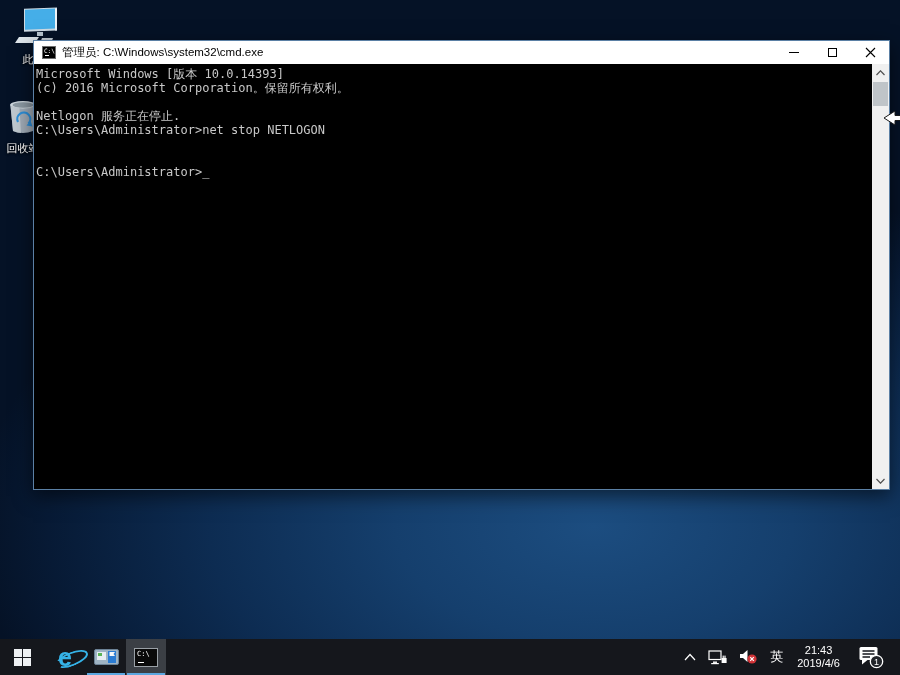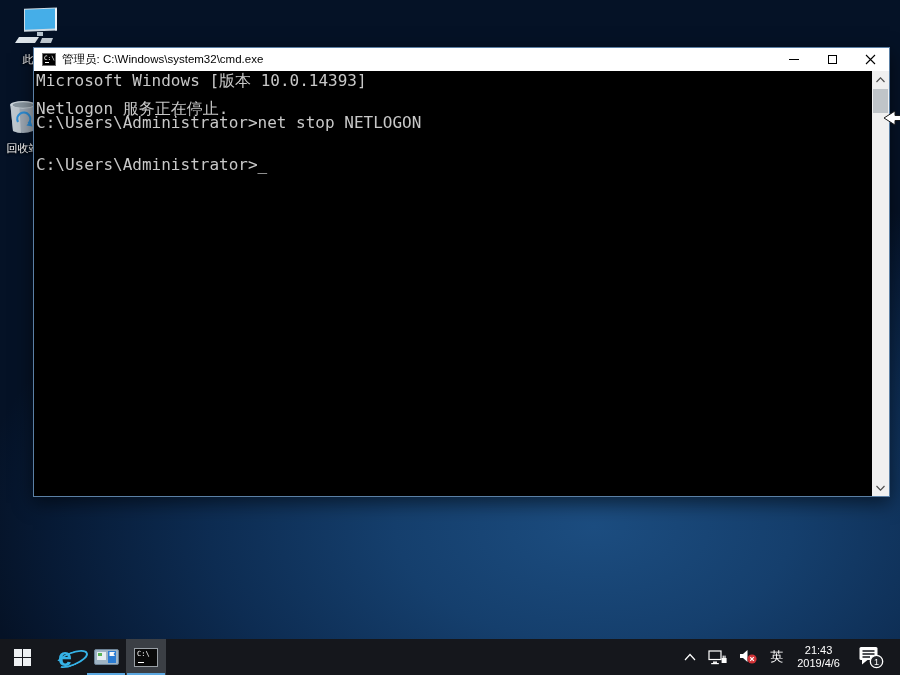--- a/index.html
+++ b/index.html
@@ -10,21 +10,21 @@
       radial-gradient(ellipse 620px 360px at 66% 78%, #1c4d80 0%, #153f6d 32%, #0d2c52 62%, #071a35 88%, #051226 100%);
   }
   
   .desk-icon{position:absolute;display:flex;flex-direction:column;align-items:center;z-index:1;}
   .desk-icon .lbl{
     margin-top:2px;font-size:11px;color:#fff;text-align:center;line-height:12px;
     text-shadow:0 1px 2px rgba(0,0,0,.95),0 0 3px rgba(0,0,0,.8);white-space:nowrap;
   }
   
   #cmd-window{
-    position:absolute;left:33px;top:47px;width:857px;height:450px;z-index:5;
+    position:absolute;left:33px;top:40px;width:857px;height:450px;z-index:5;
     border:1px solid #5b80a5;box-sizing:border-box;background:#000;
     box-shadow:0 6px 18px rgba(0,0,0,.55);
   }
   #titlebar{
     height:23px;background:#ffffff;display:flex;align-items:center;
     font-size:11.5px;color:#000;user-select:none;
   }
   #titlebar .t-icon{margin:0 6px 0 8px;width:14px;height:13px;background:#000;border:1px solid #6e6e6e;
     box-sizing:border-box;position:relative;flex:0 0 auto;}
   #titlebar .t-icon .ci{position:absolute;left:1px;top:0px;color:#fff;font-size:6px;line-height:7px;font-family:"DejaVu Sans Mono",monospace;}
@@ -32,21 +32,21 @@
   #titlebar .title-text{flex:1 1 auto;white-space:nowrap;overflow:hidden;}
   .cap-btn{width:38px;height:23px;display:flex;align-items:center;justify-content:center;flex:0 0 auto;}
   
   #console-body{position:relative;width:100%;height:425px;background:#000;}
   #console-text{
     position:absolute;left:0;top:0;right:17px;bottom:0;
     padding:3px 0 0 2px;overflow:hidden;cursor:text;
   }
   .console-line{
     height:14px;line-height:14px;font-family:"DejaVu Sans Mono","Liberation Mono",monospace;
-    font-size:16px;color:#c8c8c8;white-space:pre;
+    font-size:12px;color:#c8c8c8;white-space:pre;
   }
   .cursor-block{color:#d8d8d8;}
   
   #v-scrollbar{position:absolute;right:0;top:0;width:17px;height:100%;background:#f0f0f0;}
   .sb-arrow{position:absolute;left:0;width:17px;height:17px;display:flex;align-items:center;justify-content:center;}
   .sb-up{top:0;} .sb-down{bottom:0;}
   #sb-thumb{position:absolute;left:1px;top:18px;width:15px;height:24px;background:#bfc4c8;}
   
   #taskbar{
     position:absolute;left:0;bottom:0;width:900px;height:36px;background:#15171c;z-index:10;
@@ -122,20 +122,21 @@
       <span class="cap-btn">
         <svg width="11" height="11" viewBox="0 0 11 11">
           <path d="M1 1 L10 10 M10 1 L1 10" stroke="#000" stroke-width="1.1"></path>
         </svg>
       </span>
     </div>
 
     <div id="console-body">
       <div id="console-text">
         <div class="console-line">Microsoft Windows [版本 10.0.14393]</div>
+        <div class="console-line">(c) 2016 Microsoft Corporation。保留所有权利。</div>
         <div class="console-line"></div>
         <div class="console-line">Netlogon 服务正在停止.</div>
         <div class="console-line">C:\Users\Administrator&gt;net stop NETLOGON</div>
         <div class="console-line"></div>
         <div class="console-line"></div>
         <div class="console-line"><span>C:\Users\Administrator&gt;</span><span class="cursor-block">_</span></div>
       </div>
 
       <div id="v-scrollbar">
         <span class="sb-arrow sb-up">

